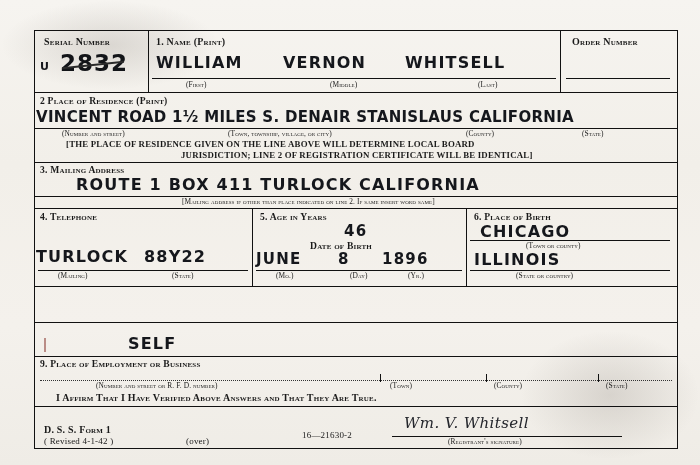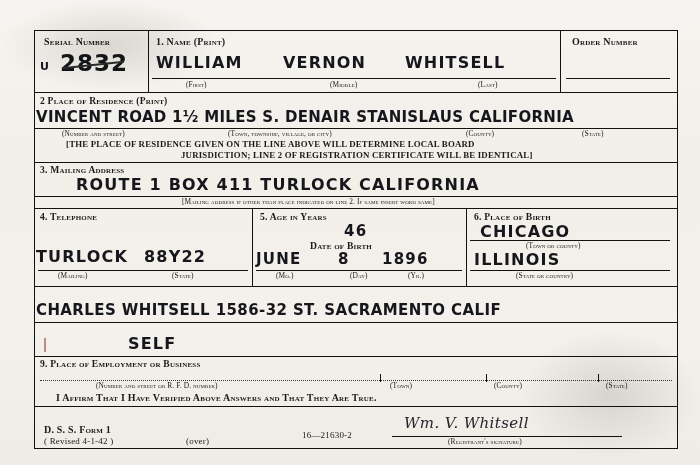--- a/index.html
+++ b/index.html
@@ -182,21 +182,20 @@
   <div class="lbl-sm" style="left:350px;top:271px;">(Day)</div>
   <div class="lbl-sm" style="left:408px;top:271px;">(Yr.)</div>
 
   <div class="hand" style="left:480px;top:222px;font-size:16px;">CHICAGO</div>
   <div class="hline" style="left:470px;top:240px;width:200px;"></div>
   <div class="lbl-sm" style="left:526px;top:241px;">(Town or county)</div>
   <div class="hand" style="left:474px;top:250px;font-size:16px;">ILLINOIS</div>
   <div class="hline" style="left:470px;top:270px;width:200px;"></div>
   <div class="lbl-sm" style="left:516px;top:271px;">(State or country)</div>
 
-  <div class="hand" style="left:36px;top:301px;font-size:15px;letter-spacing:.4px;">CHARLES WHITSELL  1586-32 ST. SACRAMENTO CALIF</div>
   <div class="hline" style="left:34px;top:322px;width:644px;"></div>
 
   <div class="hand" style="left:128px;top:334px;font-size:16px;">SELF</div>
   <div class="hline" style="left:34px;top:356px;width:644px;"></div>
   <div class="redmark" style="left:44px;top:338px;width:2px;height:14px;"></div>
 
   <div class="lbl" style="left:40px;top:358px;font-size:9.6px;">9.  Place of Employment or Business</div>
   <div class="hand" style="left:36px;top:366px;font-size:15px;"></div>
   <div class="dotline" style="left:40px;top:380px;width:632px;"></div>
   <div class="lbl-sm" style="left:96px;top:381px;">(Number and street or R. F. D. number)</div>

